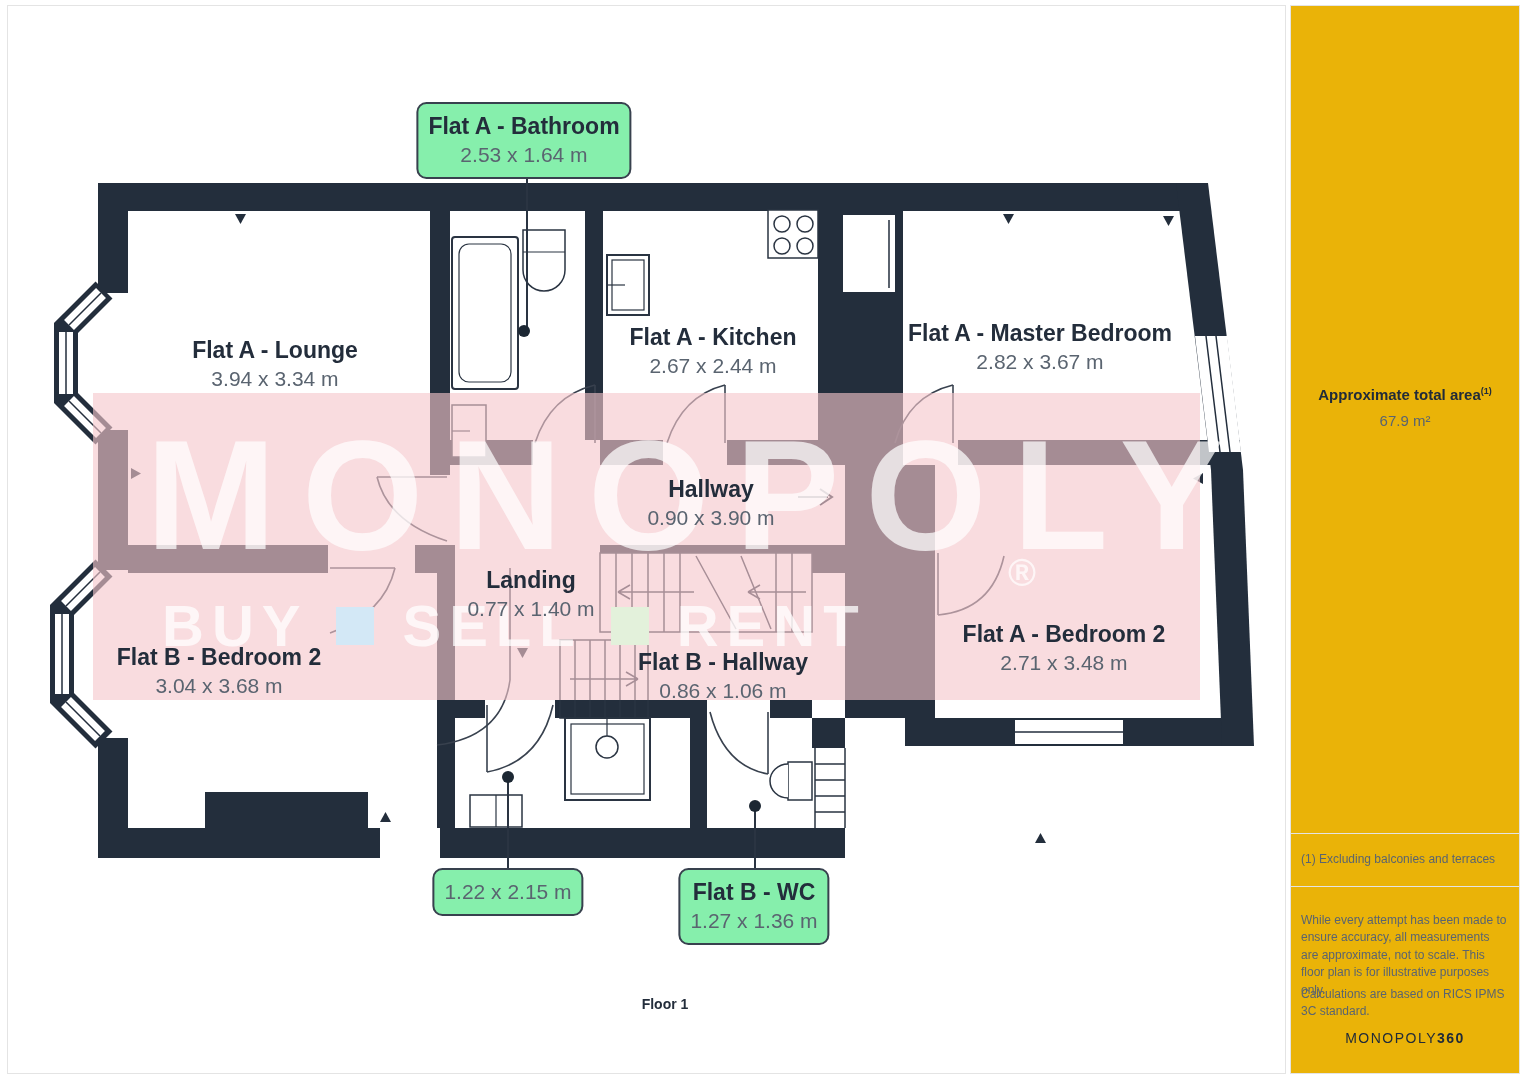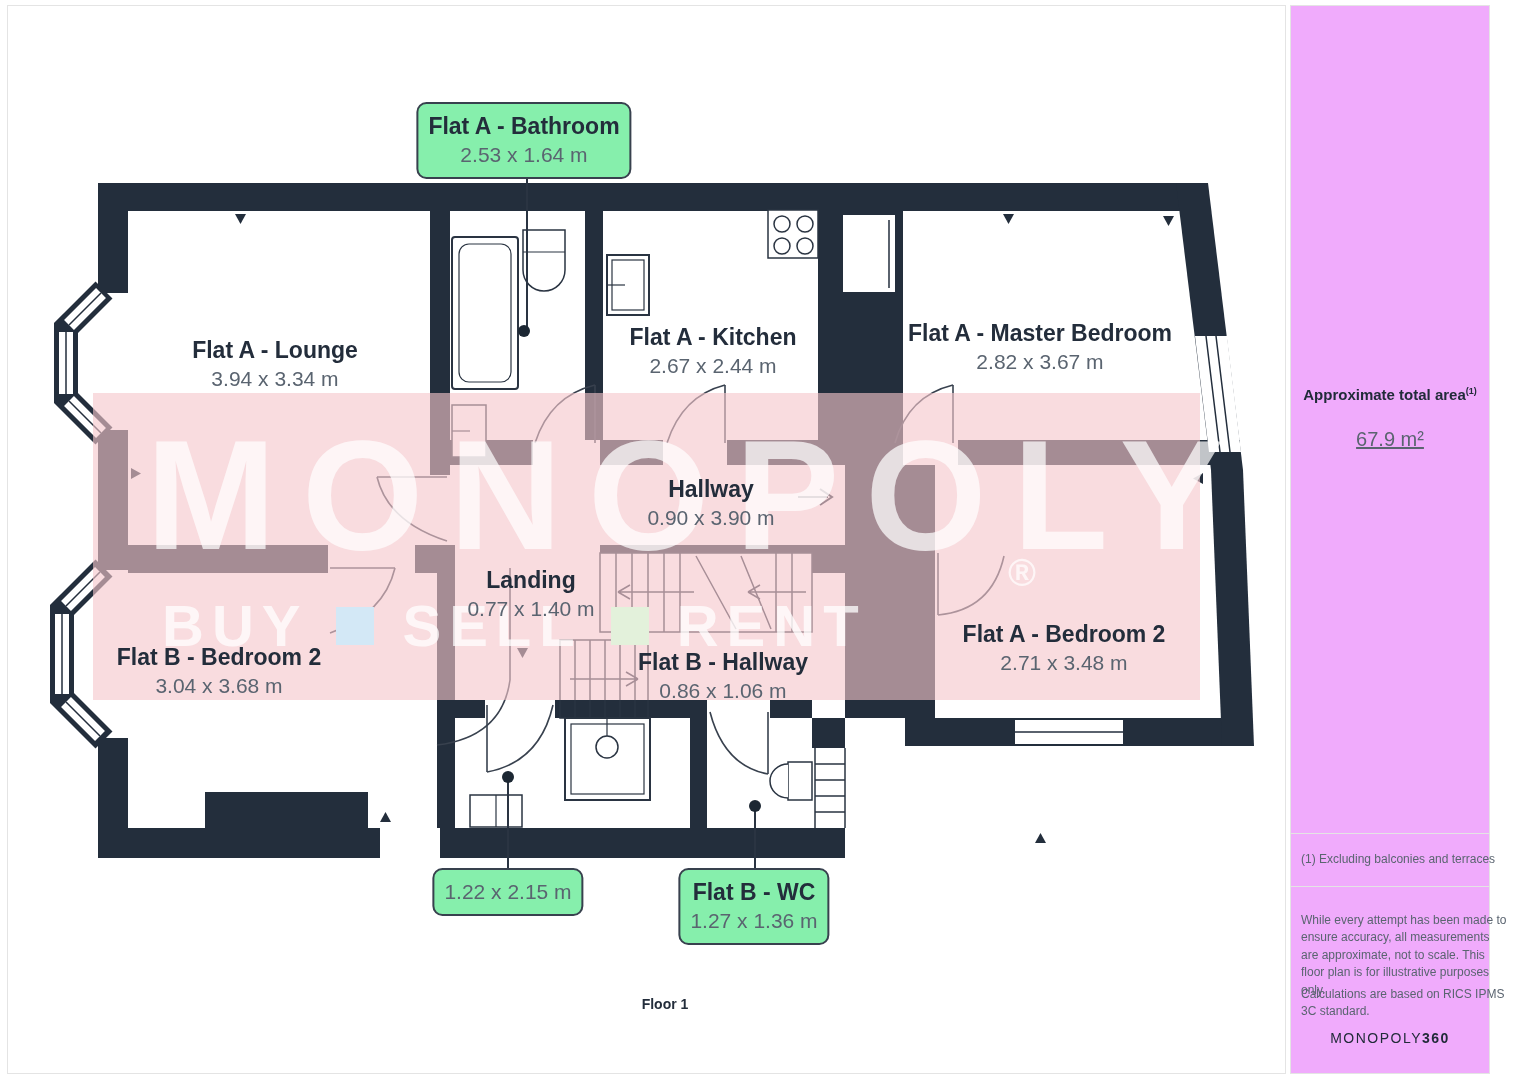--- a/index.html
+++ b/index.html
@@ -1,21 +1,21 @@
 <!DOCTYPE html>
 <html><head>
 <meta charset="utf-8">
 <style>
   html,body{margin:0;padding:0;background:#fff;}
   .page{position:relative;width:1527px;height:1080px;background:#fff;overflow:hidden;
         font-family:"Liberation Sans","DejaVu Sans",sans-serif;}
   .main-card{position:absolute;left:7px;top:5px;width:1279px;height:1069px;
              border:1px solid #e4e4e4;box-sizing:border-box;background:#fff;}
-  .side-card{position:absolute;left:1290px;top:5px;width:200px;height:1069px;
-             border:1px solid #e4e4e4;box-sizing:border-box;background:#f0abfc;}
+  .side-card{position:absolute;left:1290px;top:5px;width:230px;height:1069px;
+             border:1px solid #e4e4e4;box-sizing:border-box;background:#eab308;}
   svg.plan{position:absolute;left:0;top:0;z-index:1;}
   .pink-band{position:absolute;left:93px;top:393px;width:1107px;height:307px;
              z-index:2;pointer-events:none;}
   .wm-word{position:absolute;left:146px;top:398px;width:1000px;z-index:3;
            font-size:156px;font-weight:bold;letter-spacing:26px;color:rgba(255,255,255,0.72);
            pointer-events:none;white-space:nowrap;margin-top:8px;}
   .wm-reg{position:absolute;left:1008px;top:552px;z-index:3;font-size:38px;font-weight:bold;
           color:rgba(255,255,255,0.72);pointer-events:none;}
   .wm-tagline{position:absolute;left:162px;top:592px;z-index:3;display:flex;align-items:center;
               gap:28px;font-size:58px;font-weight:bold;letter-spacing:8px;
@@ -27,21 +27,21 @@
   .rl-dim{font-size:21px;color:#5a6470;line-height:1.3;}
   .callout{position:absolute;z-index:5;background:#86efac;border:2px solid #38414e;
            border-radius:10px;text-align:center;padding:8px 10px 9px 10px;
            transform:translateX(-50%);white-space:nowrap;}
   .floor-label{position:absolute;z-index:5;transform:translateX(-50%);
                font-size:14px;font-weight:bold;color:#232d3b;padding-left:32px;}
   
   .sb-area{position:absolute;left:0;top:380px;width:100%;text-align:center;}
   .sb-area-label{font-size:15px;font-weight:bold;color:#212b39;}
   .sb-area-label sup{font-size:9px;}
-  .sb-area-value{font-size:20px;color:#5a6470;margin-top:25px;text-decoration:underline;}
+  .sb-area-value{font-size:15px;color:#5a6470;margin-top:9px;}
   .sb-div{position:absolute;left:0;width:100%;border-top:1px solid #e4e4e4;}
   .sb-note{position:absolute;left:10px;width:208px;
            font-size:12px;color:#5a6470;line-height:1.45;}
   .sb-brand{position:absolute;left:0;top:1024px;width:100%;text-align:center;
             font-size:14px;color:#212b39;letter-spacing:1.5px;}
   .sb-brand b{font-weight:bold;}
 </style>
 </head>
 <body>
 

